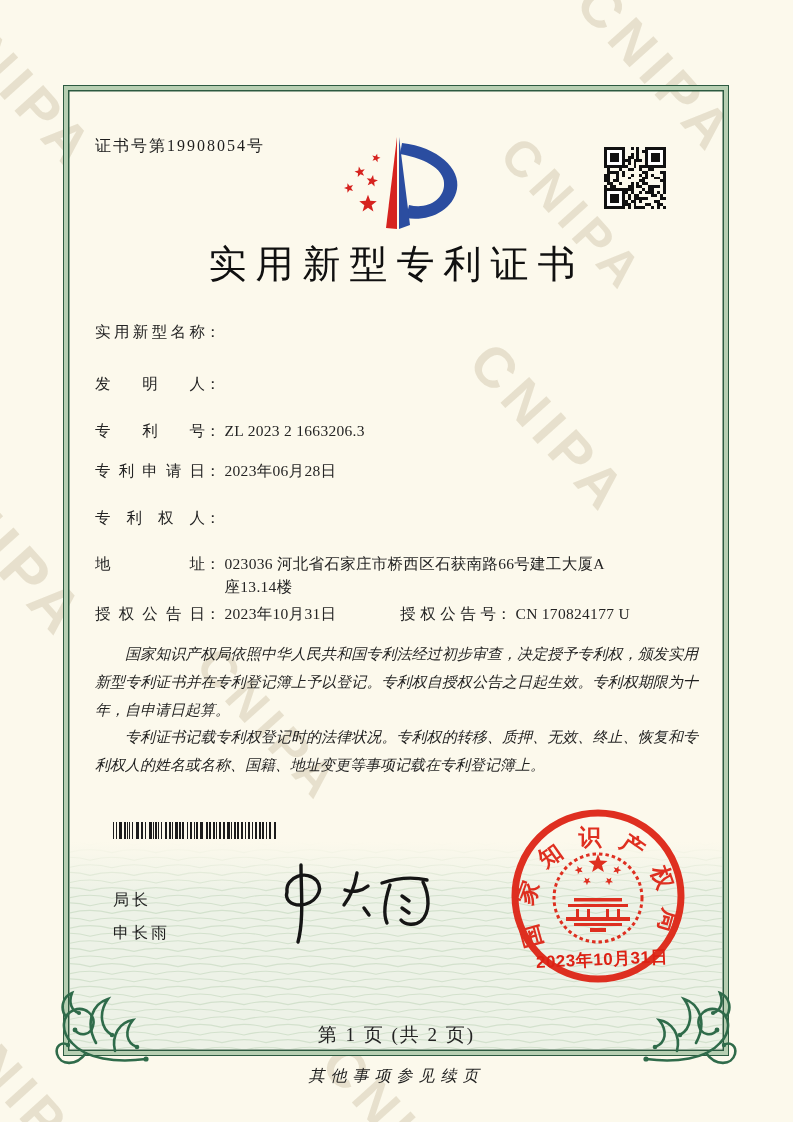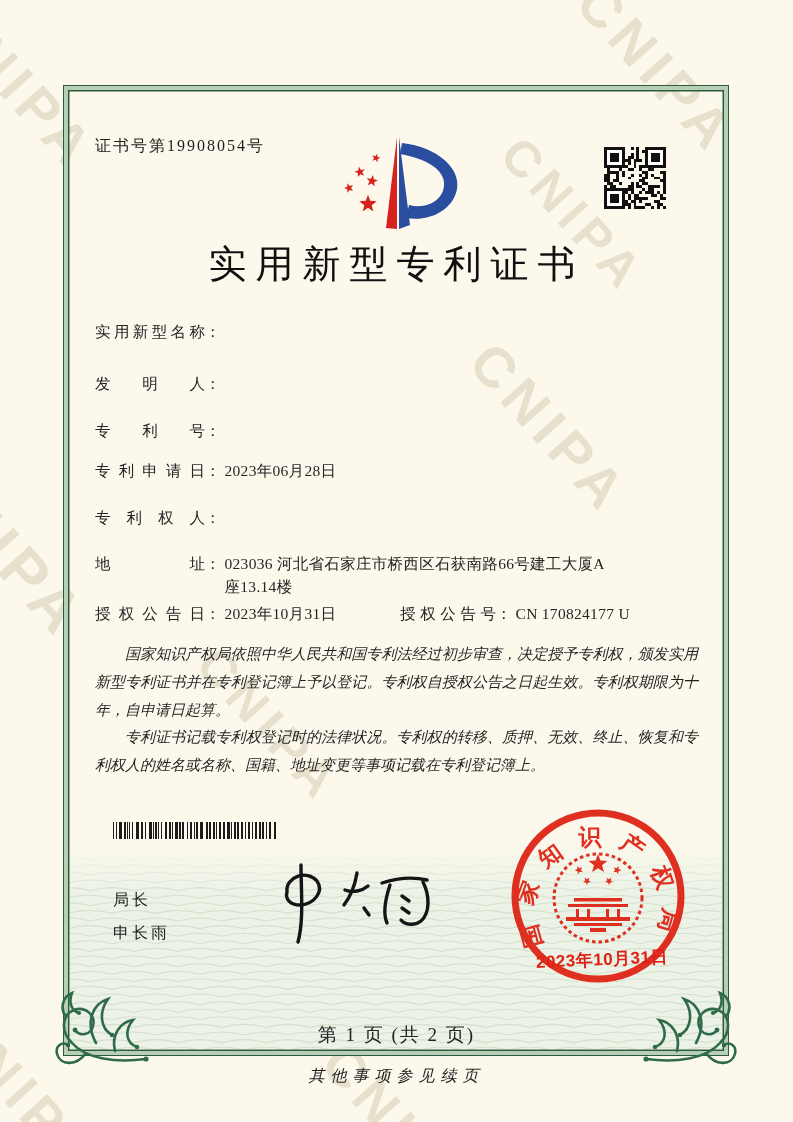--- a/index.html
+++ b/index.html
@@ -326,20 +326,21 @@
       </span>
     <span class="colon">：</span>
   </div>
   <div class="row r-pat">
     <span class="lbl spread">
         <span>专</span>
         <span>利</span>
         <span>号</span>
       </span>
     <span class="colon">：</span>
+    <span class="val">ZL 2023 2 1663206.3</span>
   </div>
   <div class="row r-fil">
     <span class="lbl spread">
         <span>专</span>
         <span>利</span>
         <span>申</span>
         <span>请</span>
         <span>日</span>
       </span>
     <span class="colon">：</span>

